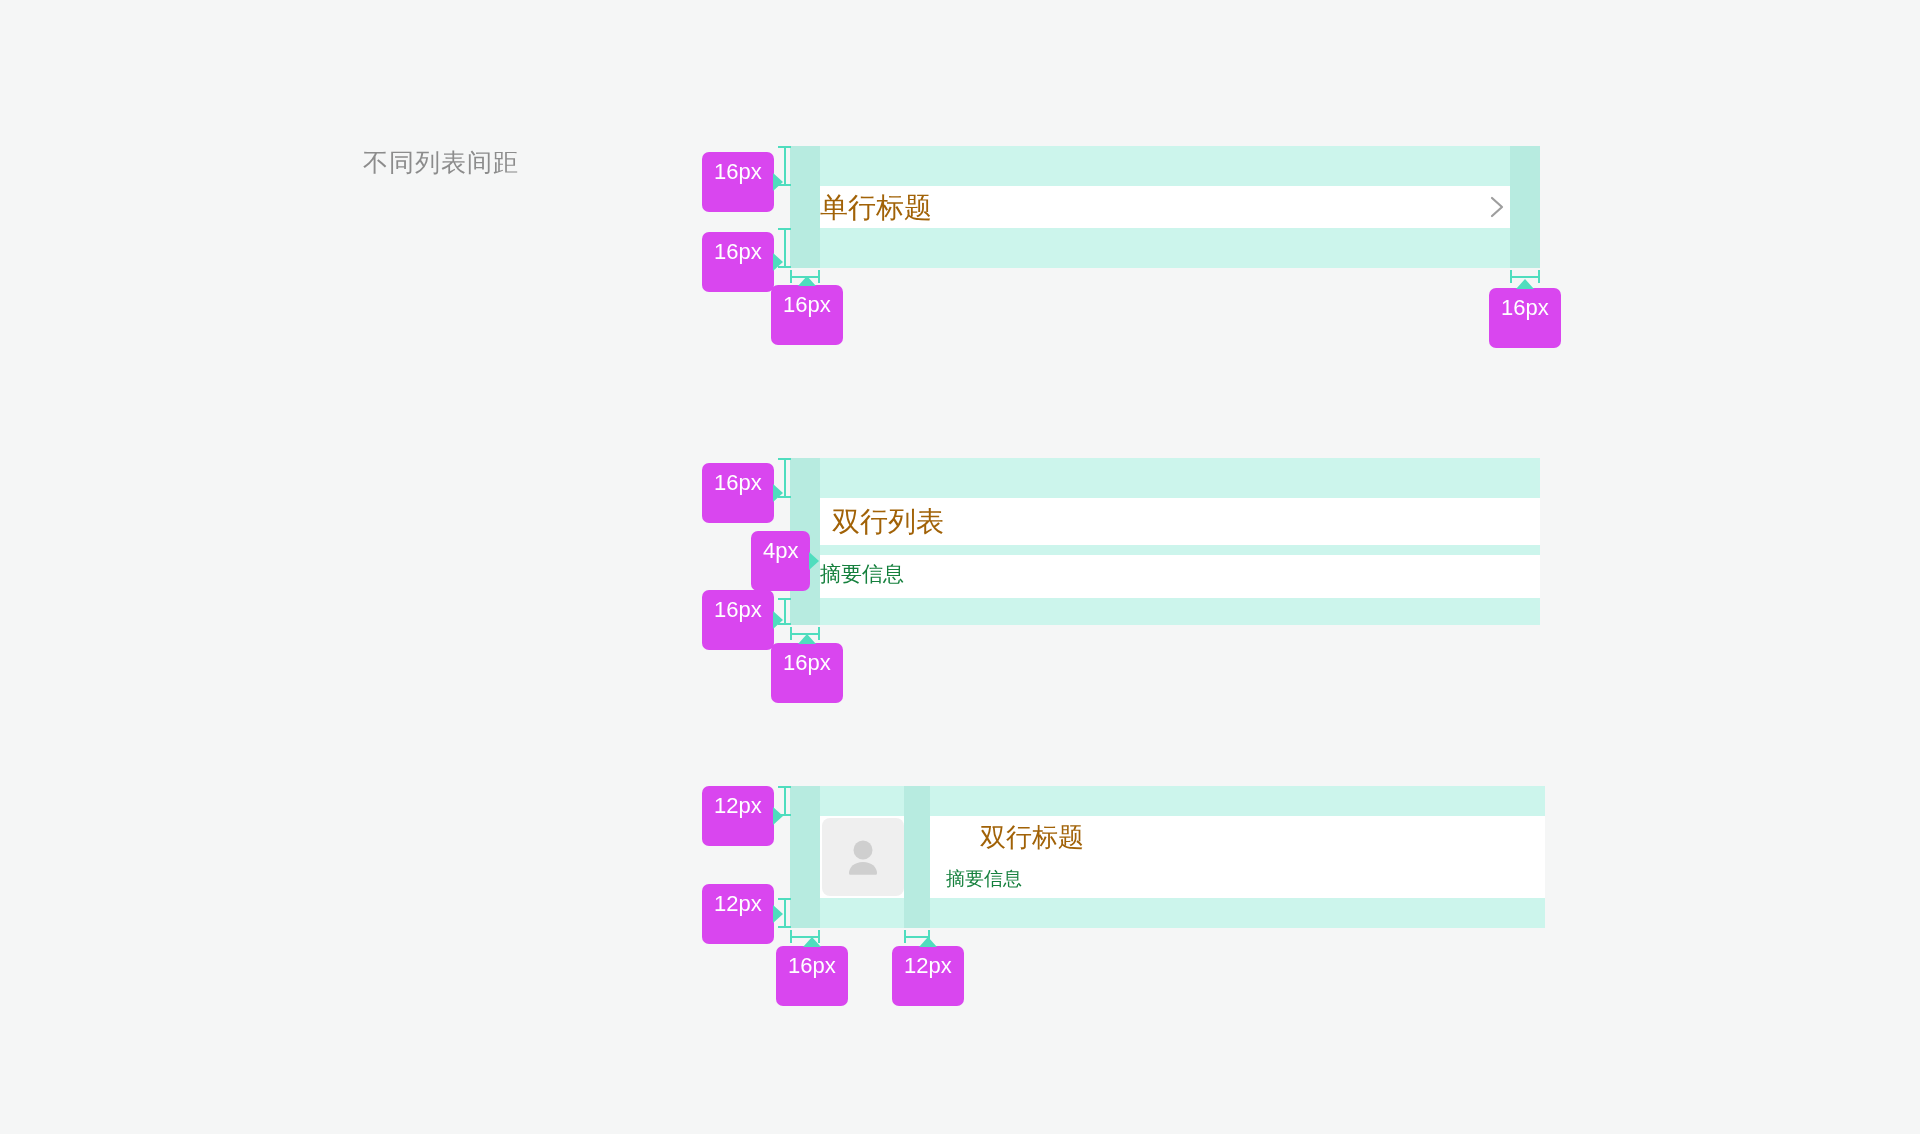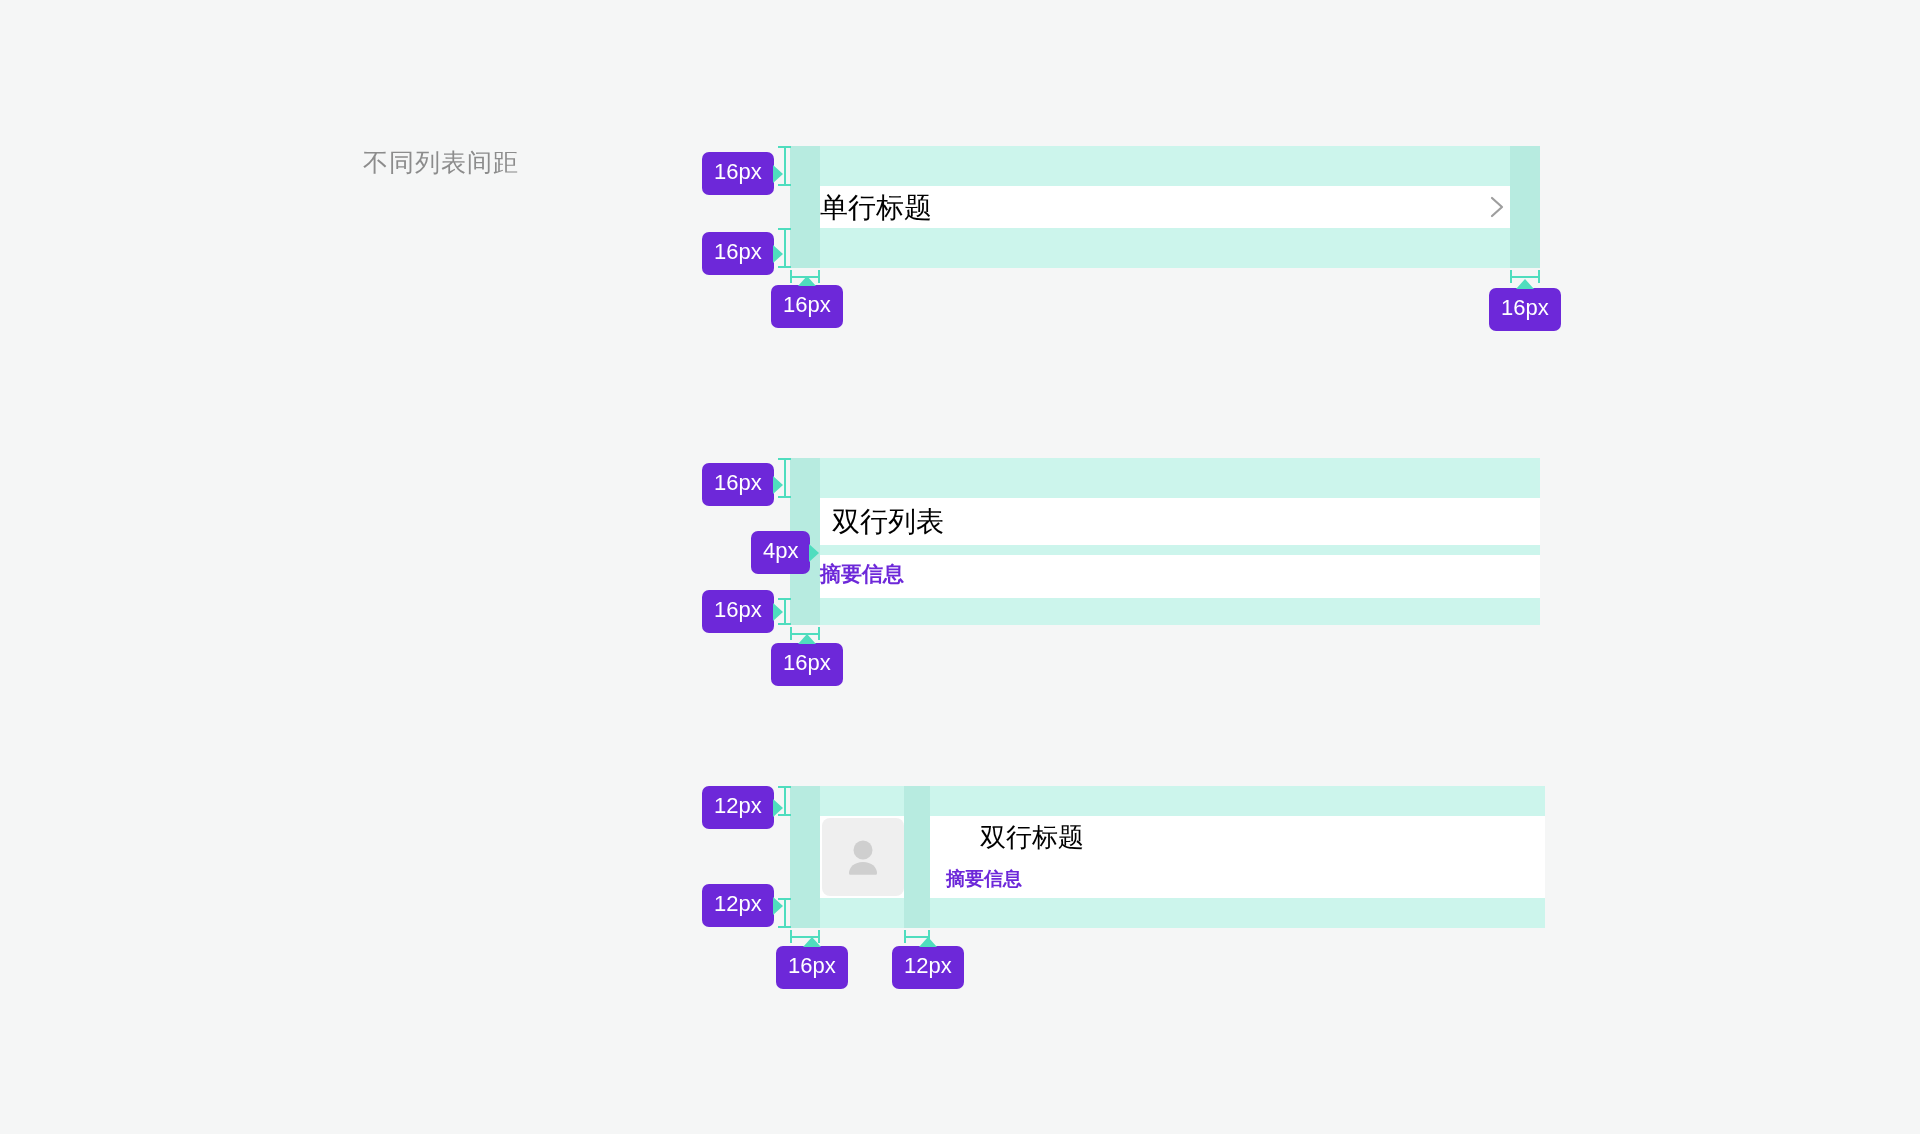--- a/index.html
+++ b/index.html
@@ -39,32 +39,31 @@
   
   .row{
     position:absolute;
     background:#ffffff;
   }
 
   
   .list-title{
     position:absolute;
     font-size:28px;
-    color:#000000;
+    color:#a16207;
     line-height:1;
     white-space:nowrap;
   }
   .list-title.small{font-size:26px;margin-left:34px;}
   .list-sub{
     position:absolute;
     font-size:21px;
-    color:#6d28d9;
+    color:#15803d;
     line-height:1;
     white-space:nowrap;
-    font-weight:bold;
   }
   .list-sub.tiny{font-size:19px;}
 
   
   .chevron{
     position:absolute;
     width:26px;height:26px;
   }
   .chevron svg{display:block;}
 
@@ -73,25 +72,25 @@
     position:absolute;
     background:#efefef;
     border-radius:8px;
     display:flex;align-items:center;justify-content:center;
   }
   .avatar svg{display:block;}
 
   
   .badge{
     position:absolute;
-    background:#6d28d9;
+    background:#d946ef;
     color:#ffffff;
     font-size:22px;
     line-height:1;
-    padding:9px 12px 12px 12px;
+    padding:9px 12px 29px 12px;
     border-radius:7px;
     white-space:nowrap;
     text-align:center;
   }
   
   .badge.right-tail::after{
     content:"";
     position:absolute;
     right:-9px;top:50%;
     margin-top:-9px;

